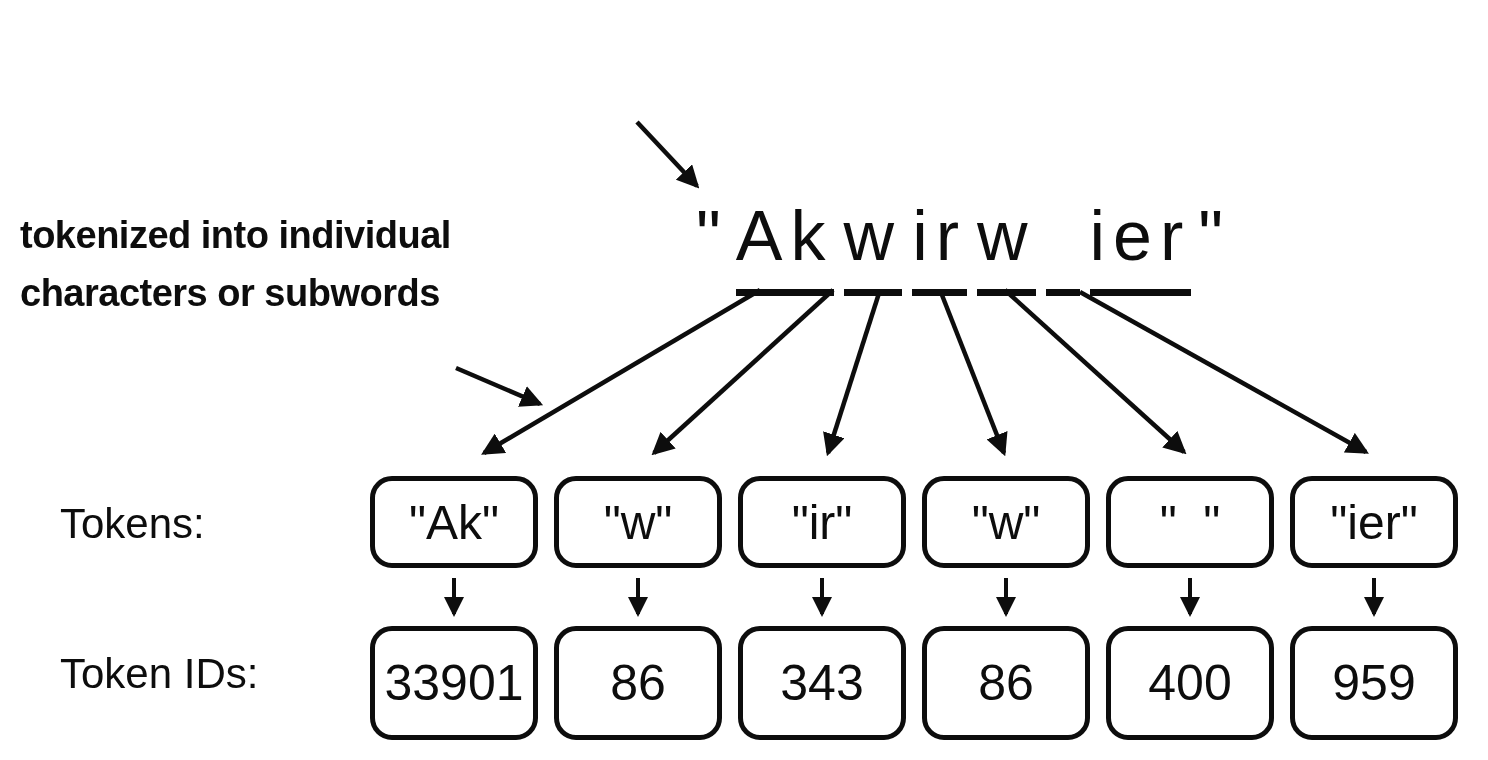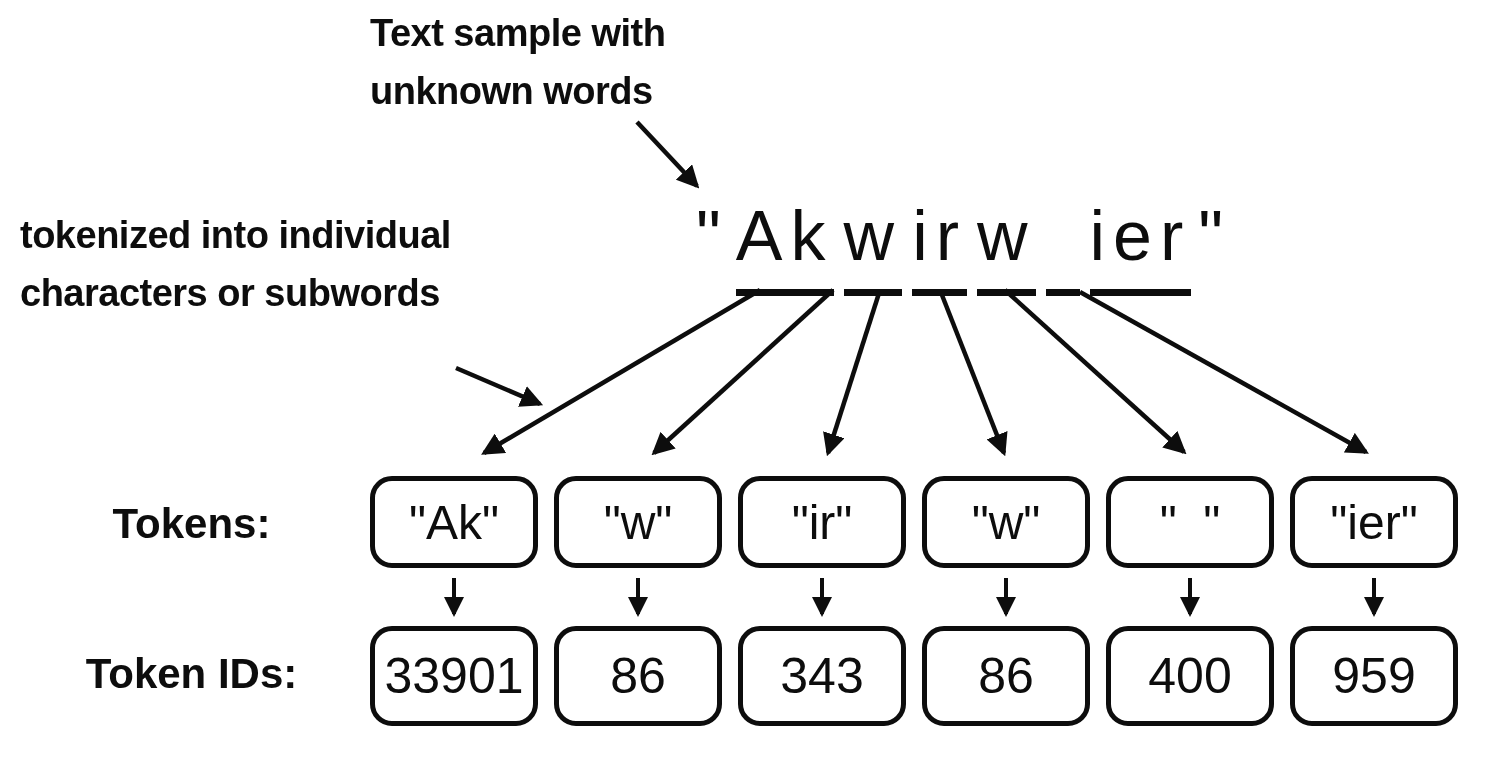--- a/index.html
+++ b/index.html
@@ -45,43 +45,43 @@
     margin: 0 5px;
     padding-bottom: 13px;
     white-space: pre;
     text-align: center;
   }
   .seg-space { min-width: 34px; }
 
   
   .row-label {
     position: absolute;
-    font-weight: bold;
+    font-weight: normal;
     font-size: 42px;
     width: 263px;
-    text-align: center;
+    text-align: left;
     white-space: nowrap;
   }
   .label-tokens    { left: 60px; top: 500px; }
   .label-token-ids { left: 60px; top: 650px; }
 
   
   .box {
     position: absolute;
     width: 168px;
     border: 5px solid #0d0d0d;
     border-radius: 22px;
     background: #ffffff;
     display: flex;
     align-items: center;
     justify-content: center;
     white-space: pre;
   }
   .token-box    { top: 476px; height: 92px; font-size: 48px; }
-  .token-id-box { top: 626px; height: 100px; font-size: 50px; }
+  .token-id-box { top: 626px; height: 114px; font-size: 50px; }
 
   .arrows-layer {
     position: absolute;
     left: 0; top: 0;
     width: 1488px; height: 760px;
     pointer-events: none;
   }
   .arrows-layer line { stroke: #0d0d0d; }
 </style>
 </head>
@@ -107,24 +107,20 @@
     <line x1="1080" y1="292" x2="1366" y2="452" stroke-width="4.5" marker-end="url(#ah)"></line>
 
     <line x1="454" y1="578" x2="454" y2="614" stroke-width="4" marker-end="url(#ah)"></line>
     <line x1="638" y1="578" x2="638" y2="614" stroke-width="4" marker-end="url(#ah)"></line>
     <line x1="822" y1="578" x2="822" y2="614" stroke-width="4" marker-end="url(#ah)"></line>
     <line x1="1006" y1="578" x2="1006" y2="614" stroke-width="4" marker-end="url(#ah)"></line>
     <line x1="1190" y1="578" x2="1190" y2="614" stroke-width="4" marker-end="url(#ah)"></line>
     <line x1="1374" y1="578" x2="1374" y2="614" stroke-width="4" marker-end="url(#ah)"></line>
   </svg>
 
-  <div class="note note-top">
-    <div>Text sample with</div>
-    <div>unknown words</div>
-  </div>
 
   <div class="note note-left">
     <div>tokenized into individual</div>
     <div>characters or subwords</div>
   </div>
 
   <div class="sample">
     <span class="quote">"</span>
     <span class="seg">Ak</span>
     <span class="seg">w</span>

